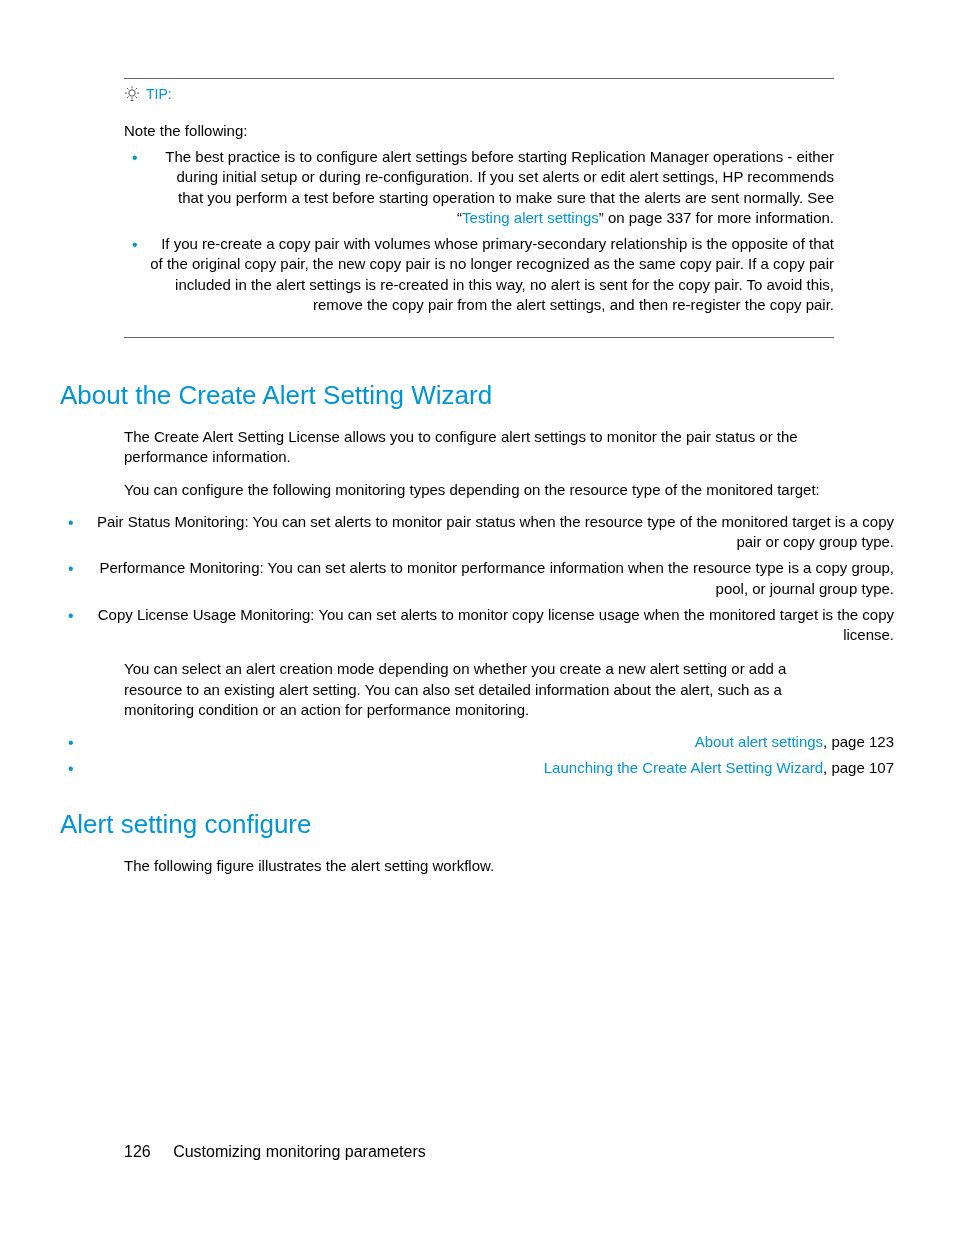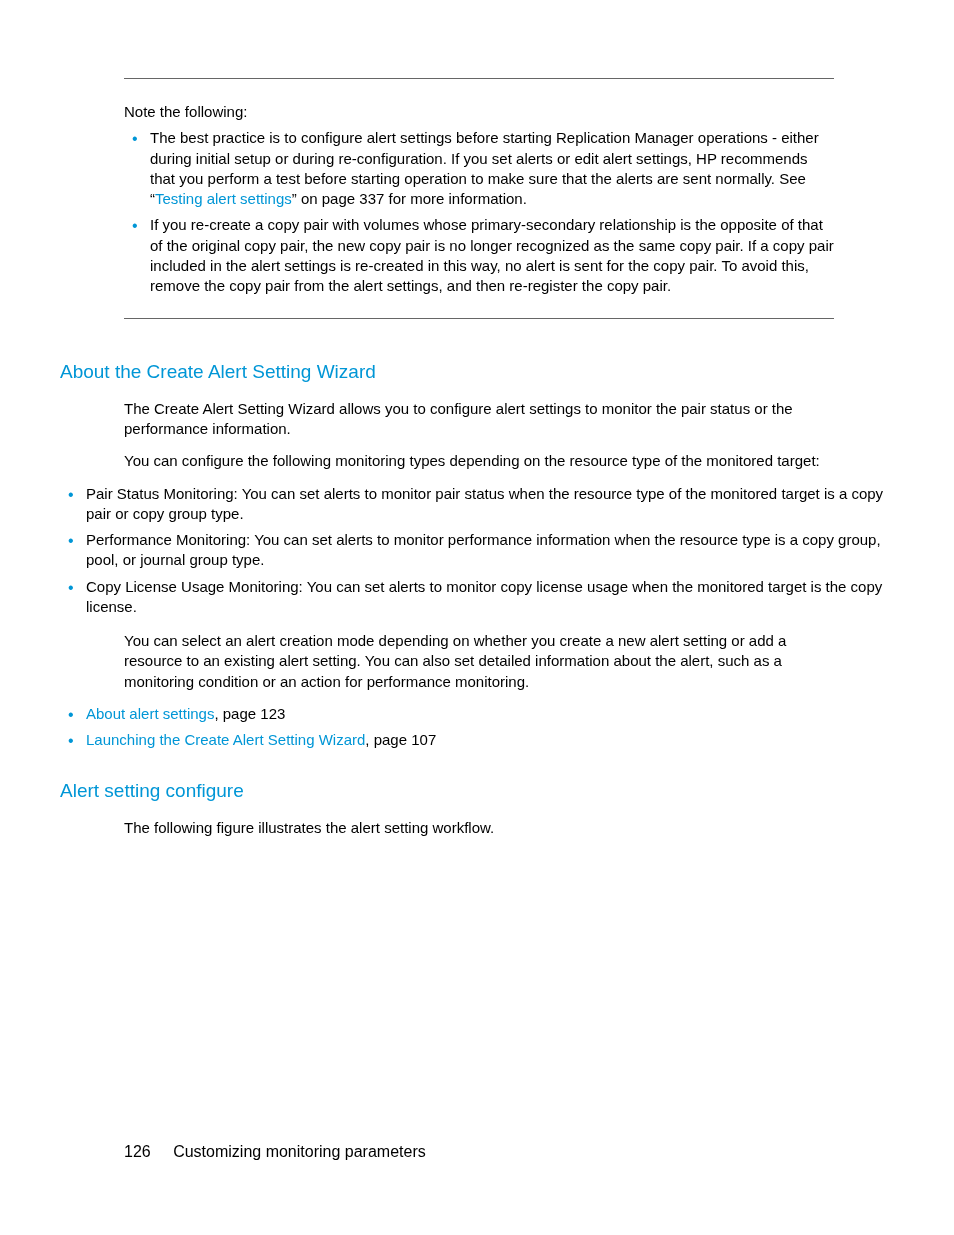--- a/index.html
+++ b/index.html
@@ -46,37 +46,38 @@
   }
   ul.bullets {
     list-style: none;
     padding: 0;
     margin: 0;
   }
   ul.bullets > li {
     position: relative;
     padding-left: 26px;
     margin: 6px 0;
+    text-align: right;
   }
   ul.bullets > li::before {
     content: "•";
     color: #0096d6;
     position: absolute;
     left: 8px;
     top: 0;
     font-size: 16px;
     line-height: 1.35;
   }
   .link {
     color: #0096d6;
   }
   h2.section {
     font-family: Arial, Helvetica, sans-serif;
     font-weight: 300;
-    font-size: 19px;
+    font-size: 26px;
     color: #0096d6;
     margin: 40px 0 14px 0;
   }
   .body-p {
     margin: 0 60px 12px 64px;
   }
   .related-heading {
     font-weight: bold;
     margin: 14px 60px 6px 64px;
   }
@@ -95,33 +96,50 @@
   .tip-list li {
     margin: 6px 0 10px 0;
   }
 </style>
 </head>
 <body>
 
 <div class="page">
 
   <div class="tip-box">
+    <div class="tip-header">
+      <span class="tip-icon">
+        <svg width="16" height="16" viewBox="0 0 16 16">
+          <circle cx="8" cy="7" r="3.2" fill="none" stroke="#555" stroke-width="1"></circle>
+          <line x1="8" y1="0.5" x2="8" y2="2.5" stroke="#555" stroke-width="1"></line>
+          <line x1="8" y1="11.5" x2="8" y2="13.5" stroke="#555" stroke-width="1"></line>
+          <line x1="1" y1="7" x2="3" y2="7" stroke="#555" stroke-width="1"></line>
+          <line x1="13" y1="7" x2="15" y2="7" stroke="#555" stroke-width="1"></line>
+          <line x1="3" y1="2" x2="4.5" y2="3.5" stroke="#555" stroke-width="1"></line>
+          <line x1="11.5" y1="3.5" x2="13" y2="2" stroke="#555" stroke-width="1"></line>
+          <line x1="3" y1="12" x2="4.5" y2="10.5" stroke="#555" stroke-width="1"></line>
+          <line x1="11.5" y1="10.5" x2="13" y2="12" stroke="#555" stroke-width="1"></line>
+          <line x1="6.5" y1="14.5" x2="9.5" y2="14.5" stroke="#555" stroke-width="1"></line>
+        </svg>
+      </span>
+      <span class="tip-label">TIP:</span>
+    </div>
     <div class="tip-note">Note the following:</div>
     <ul class="bullets tip-list">
       <li>
         <span>The best practice is to configure alert settings before starting Replication Manager operations - either during initial setup or during re-configuration. If you set alerts or edit alert settings, HP recommends that you perform a test before starting operation to make sure that the alerts are sent normally. See “</span><span class="link">Testing alert settings</span><span>” on page 337 for more information.</span>
       </li>
       <li>
         <span>If you re-create a copy pair with volumes whose primary-secondary relationship is the opposite of that of the original copy pair, the new copy pair is no longer recognized as the same copy pair. If a copy pair included in the alert settings is re-created in this way, no alert is sent for the copy pair. To avoid this, remove the copy pair from the alert settings, and then re-register the copy pair.</span>
       </li>
     </ul>
   </div>
 
   <h2 class="section">About the Create Alert Setting Wizard</h2>
-  <p class="body-p">The Create Alert Setting Wizard allows you to configure alert settings to monitor the pair status or the performance information.</p>
+  <p class="body-p">The Create Alert Setting License allows you to configure alert settings to monitor the pair status or the performance information.</p>
   <p class="body-p">You can configure the following monitoring types depending on the resource type of the monitored target:</p>
   <ul class="bullets indent-body">
     <li><span>Pair Status Monitoring: You can set alerts to monitor pair status when the resource type of the monitored target is a copy pair or copy group type.</span></li>
     <li><span>Performance Monitoring: You can set alerts to monitor performance information when the resource type is a copy group, pool, or journal group type.</span></li>
     <li><span>Copy License Usage Monitoring: You can set alerts to monitor copy license usage when the monitored target is the copy license.</span></li>
   </ul>
   <p class="body-p" style="margin-top:14px">You can select an alert creation mode depending on whether you create a new alert setting or add a resource to an existing alert setting. You can also set detailed information about the alert, such as a monitoring condition or an action for performance monitoring.</p>
   <ul class="bullets indent-body">
     <li>
       <span class="link">About alert settings</span><span>, page 123</span>

